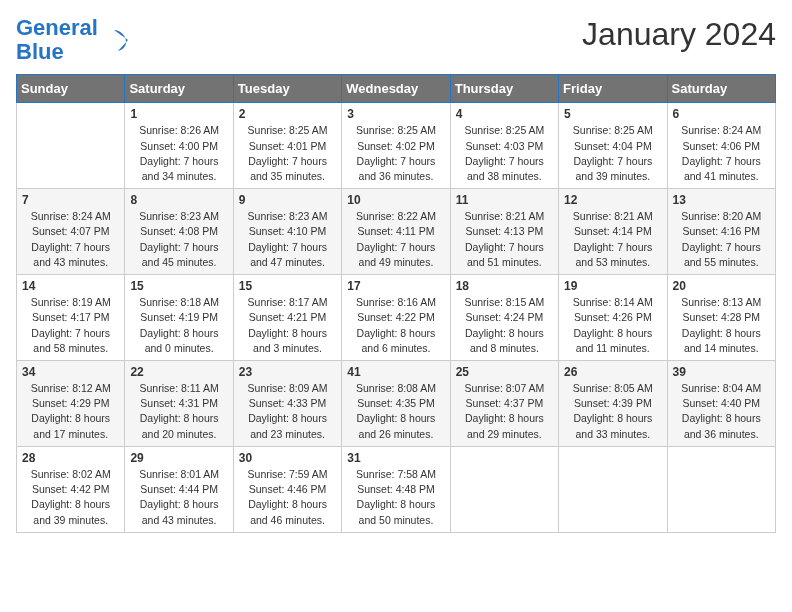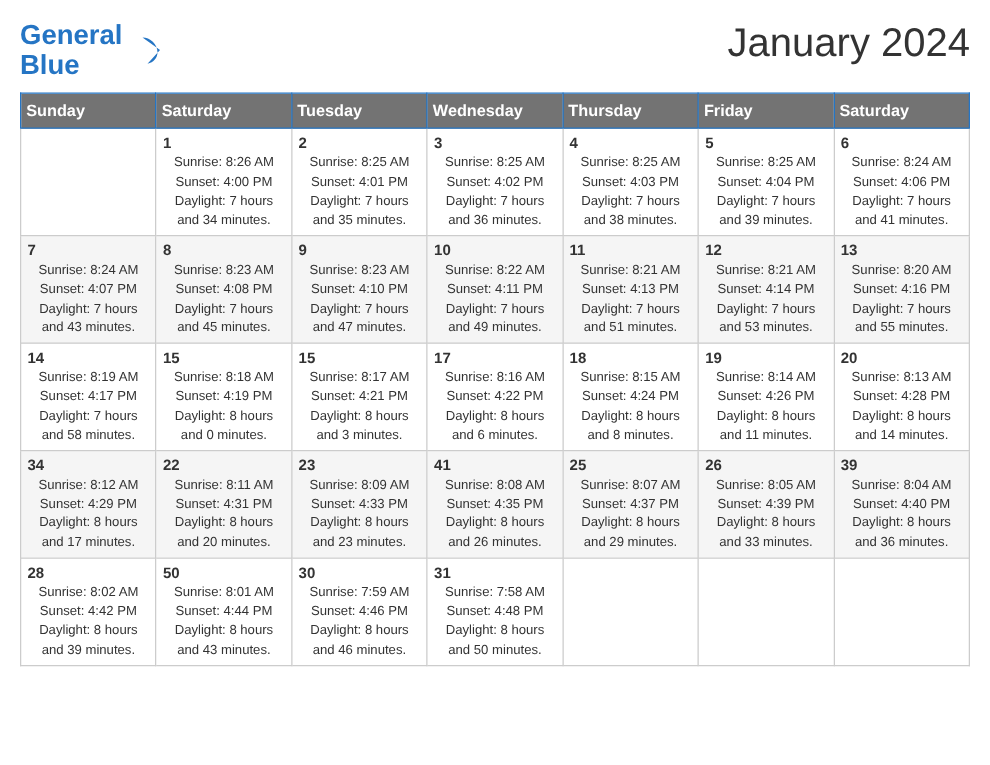--- a/index.html
+++ b/index.html
@@ -241,21 +241,21 @@
           <span class="day-number">39</span>
           <div class="cell-text">Sunrise: 8:04 AM<br>Sunset: 4:40 PM<br>Daylight: 8 hours and 36 minutes.</div>
         </td>
       </tr>
       <tr>
         <td>
           <span class="day-number">28</span>
           <div class="cell-text">Sunrise: 8:02 AM<br>Sunset: 4:42 PM<br>Daylight: 8 hours and 39 minutes.</div>
         </td>
         <td>
-          <span class="day-number">50</span>
+          <span class="day-number">29</span>
           <div class="cell-text">Sunrise: 8:01 AM<br>Sunset: 4:44 PM<br>Daylight: 8 hours and 43 minutes.</div>
         </td>
         <td>
           <span class="day-number">30</span>
           <div class="cell-text">Sunrise: 7:59 AM<br>Sunset: 4:46 PM<br>Daylight: 8 hours and 46 minutes.</div>
         </td>
         <td>
           <span class="day-number">31</span>
           <div class="cell-text">Sunrise: 7:58 AM<br>Sunset: 4:48 PM<br>Daylight: 8 hours and 50 minutes.</div>
         </td>

